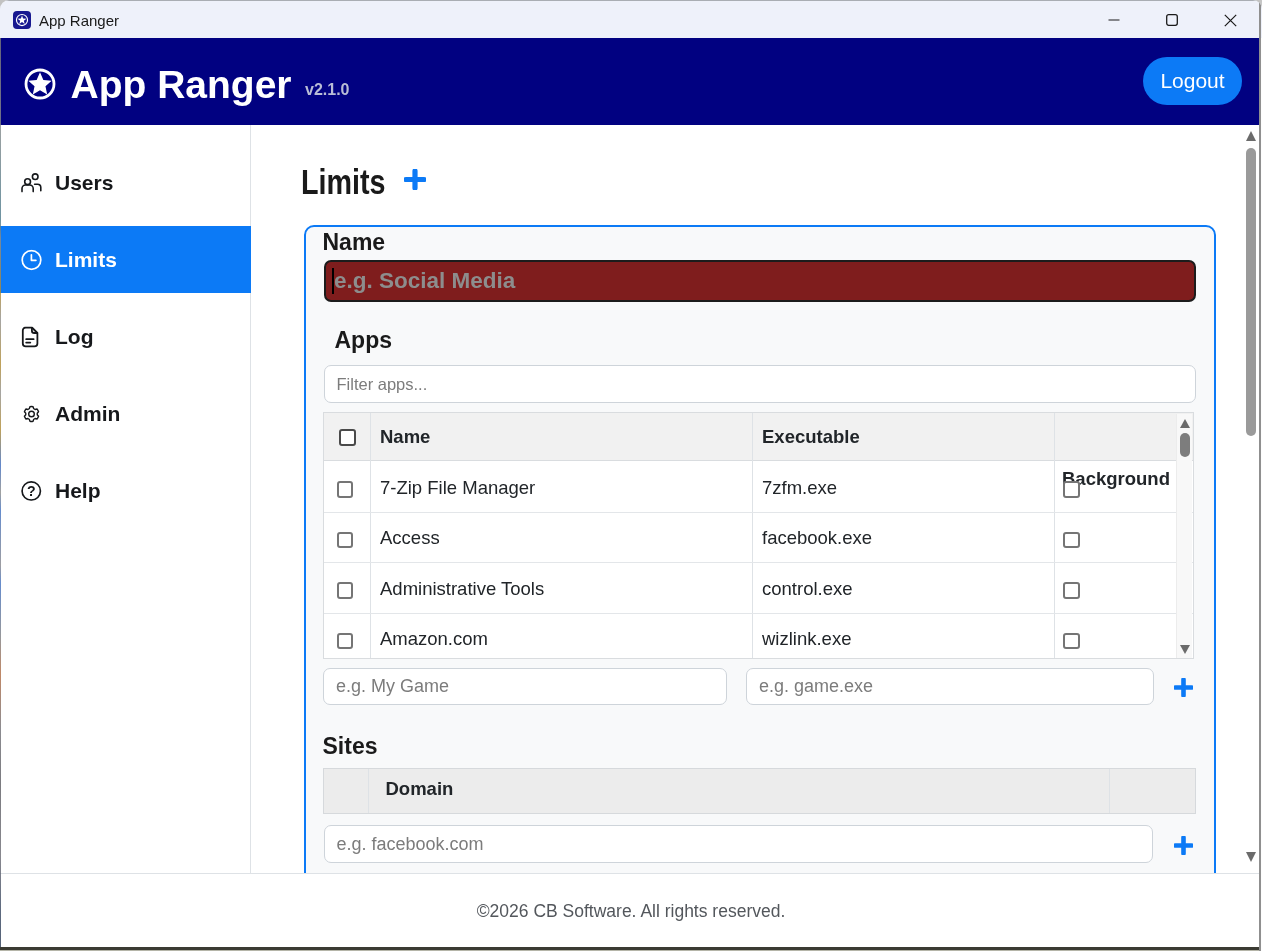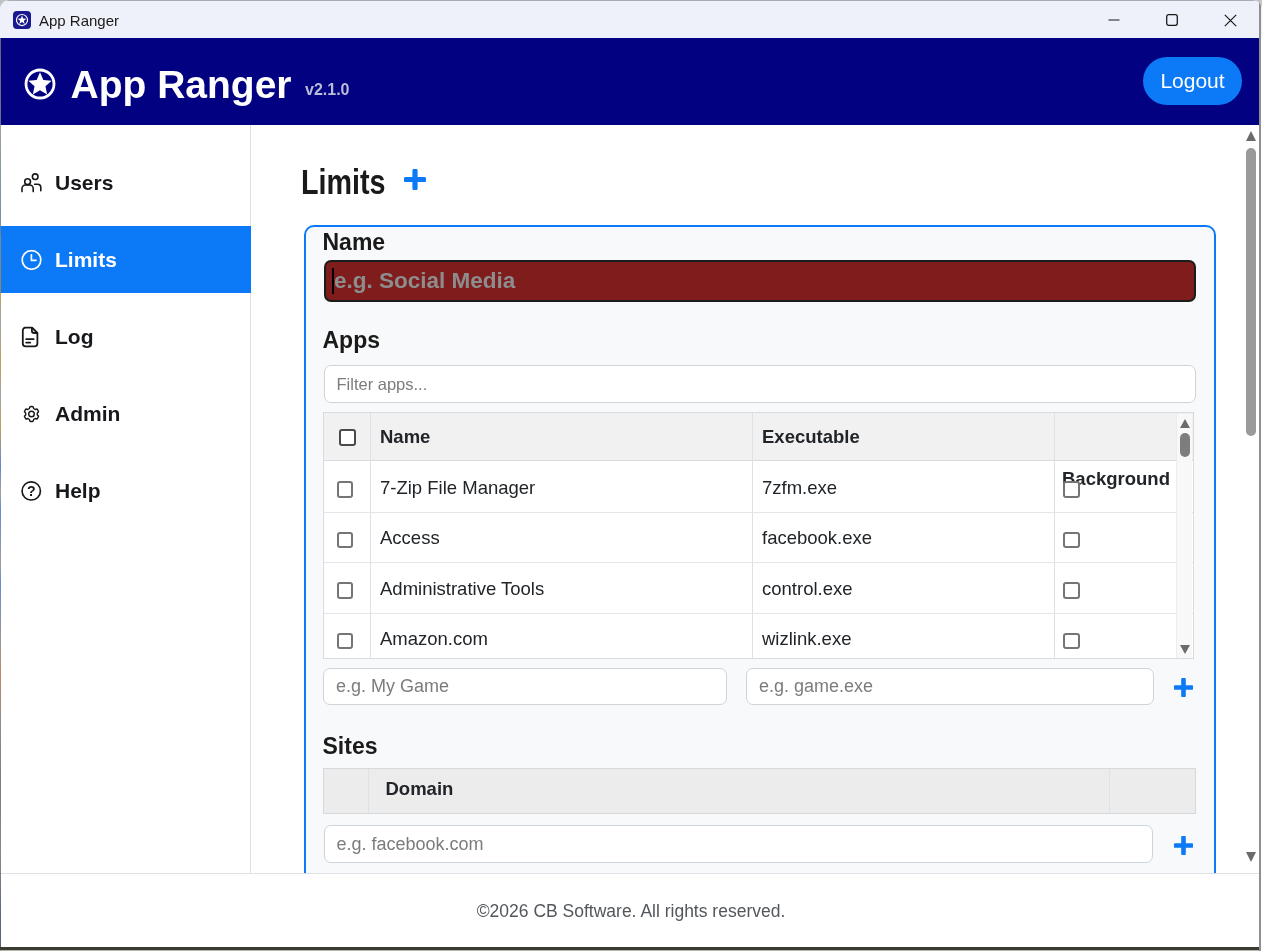--- a/index.html
+++ b/index.html
@@ -165,21 +165,21 @@
     <div id="h-plus"><svg width="22" height="21" viewBox="0 0 22 21">
           <path d="M11 2 V19 M2 10.5 H20" stroke="#0c7af6" stroke-width="5.2" stroke-linecap="round"></path>
         </svg></div>
 
     <div id="panel">
       <div class="lbl" style="top:1.5px;">Name</div>
       <div id="inp-name">
         <div id="caret"></div>
         <div id="ph-name">e.g. Social Media</div>
       </div>
-      <div class="lbl" style="top:100px;">Apps</div>
+      <div class="lbl" style="top:100px;margin-left:12px;">Apps</div>
       <div id="inp-filter">
           <div class="ph" style="position:absolute; left:12px; top:9px; font-size:16.5px;">Filter apps...</div>
         </div>
 
       <div id="apps-table">
         <div class="th-row"></div>
         <div class="col-line" style="left:46px;"></div>
         <div class="col-line" style="left:428px;"></div>
         <div class="col-line" style="left:730px;"></div>
         <div class="row-line" style="top:99px;"></div>

